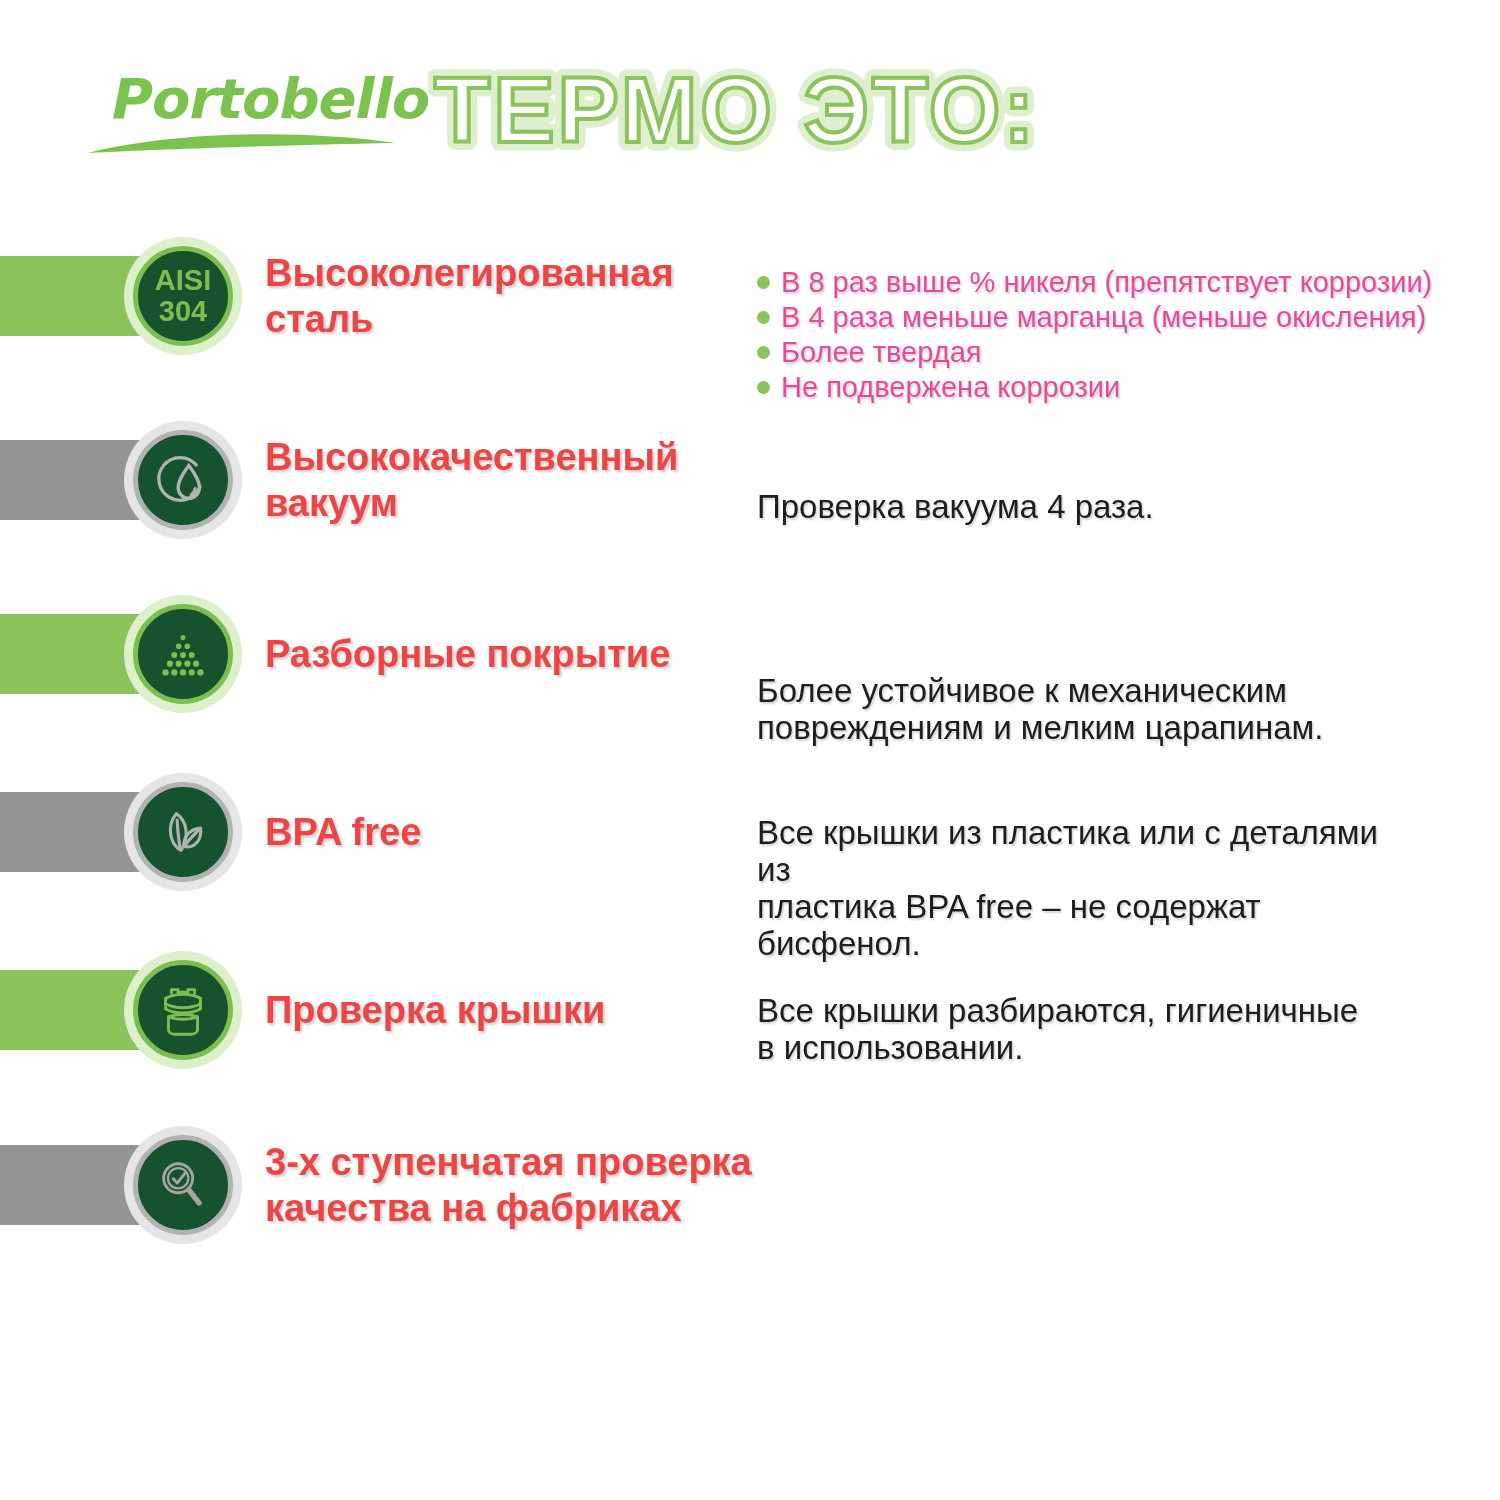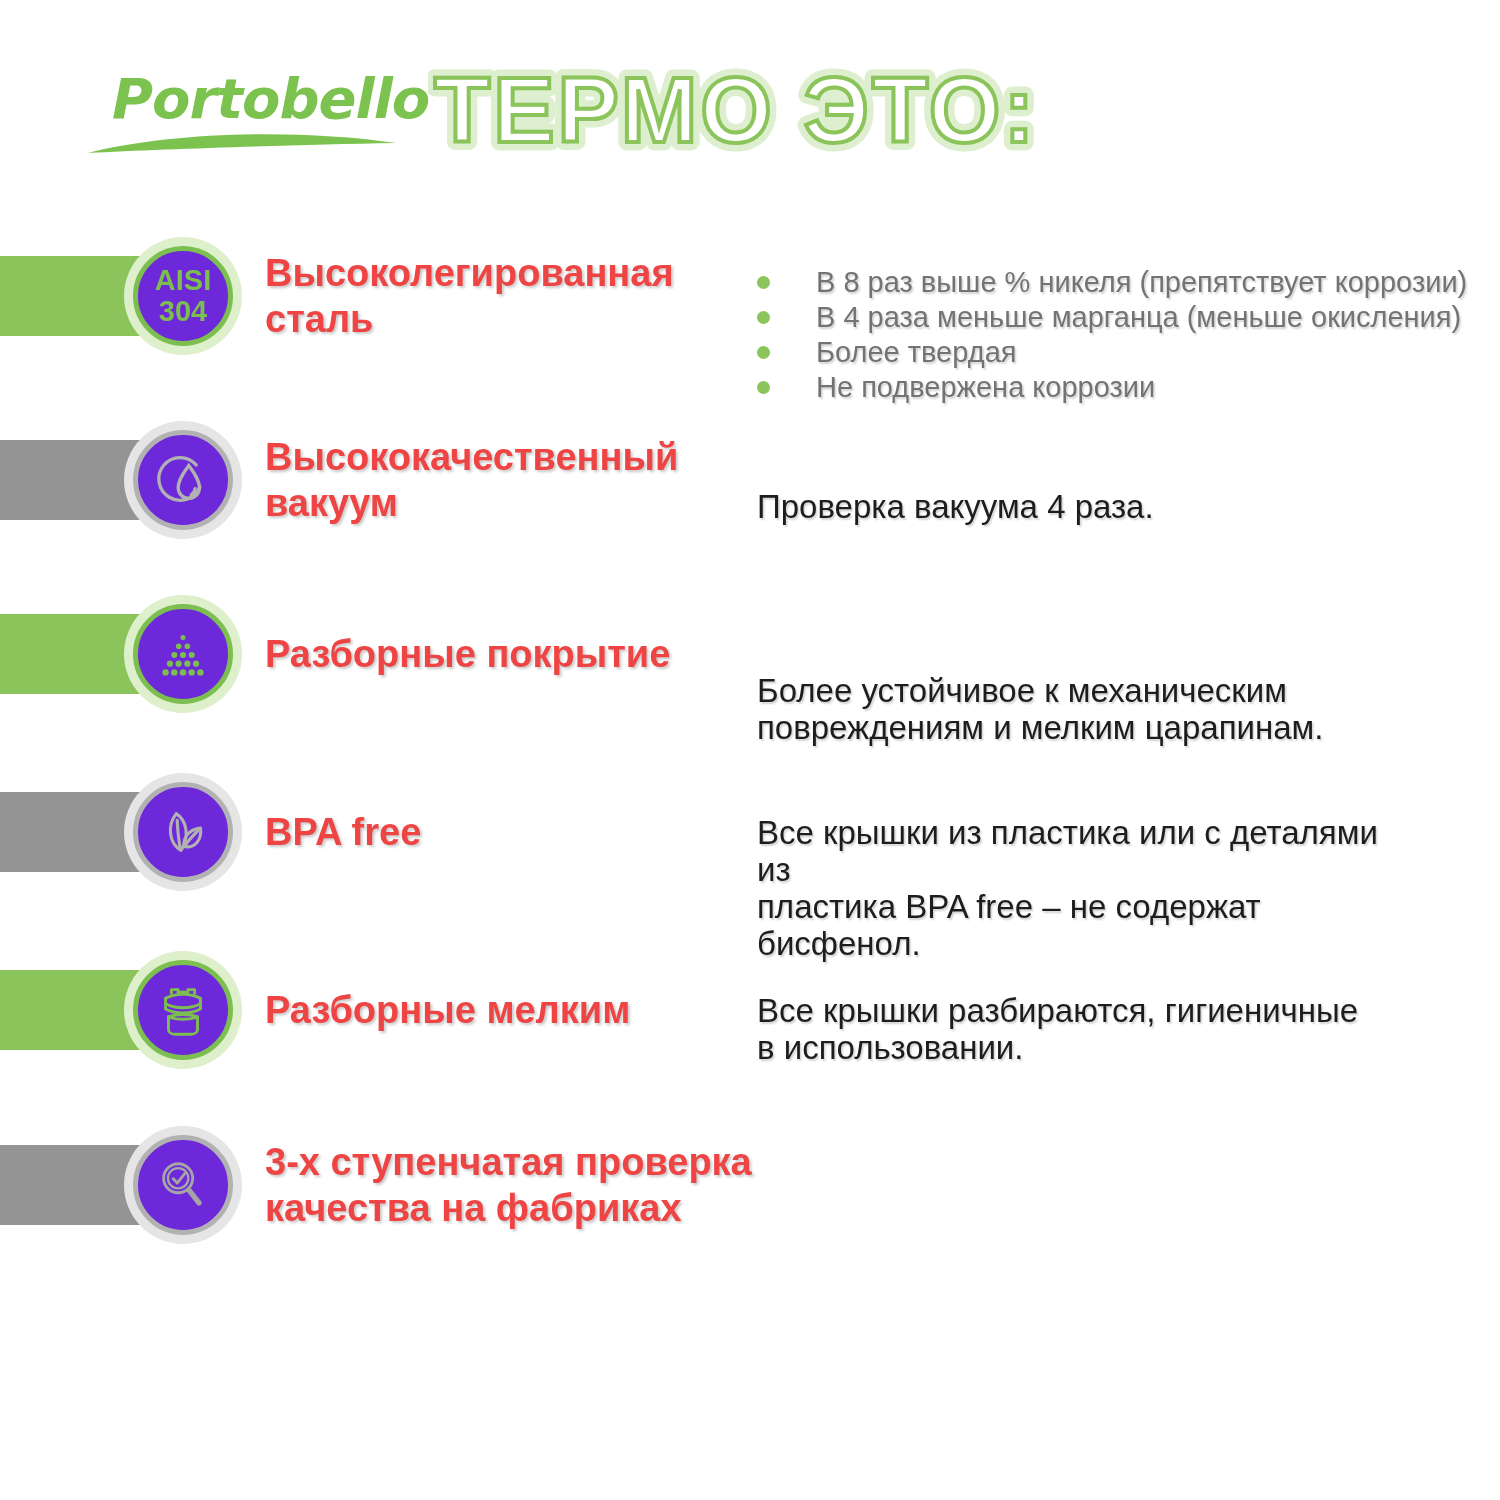--- a/index.html
+++ b/index.html
@@ -24,40 +24,40 @@
   
   .row{position:absolute;left:0;top:0;width:1500px;height:0;}
   .bar{position:absolute;left:0;top:calc(var(--c) - 40px);width:142px;height:80px;z-index:1;}
   .bar.green{background:#8bc45a;}
   .bar.gray{background:#949494;}
   .halo{position:absolute;left:124px;top:calc(var(--c) - 59px);width:118px;height:118px;border-radius:50%;z-index:2;}
   .halo.green{background:#ddefcb;}
   .halo.gray{background:#e5e5e5;}
   .circle{
     position:absolute;left:133px;top:calc(var(--c) - 50px);width:90px;height:90px;border-radius:50%;
-    background:#6d28d9;z-index:3;display:flex;align-items:center;justify-content:center;
+    background:#14532d;z-index:3;display:flex;align-items:center;justify-content:center;
   }
   .circle.green{border:5px solid #7cbe4f;}
   .circle.gray{border:5px solid #b2b2b2;}
   .badge{
     font-weight:bold;font-size:29px;line-height:31px;color:#7cbe4f;text-align:center;letter-spacing:0;
   }
   .title{
     position:absolute;left:265px;top:var(--c);transform:translateY(-50%);
     font-size:38px;font-weight:bold;line-height:46px;white-space:pre-line;width:520px;
     color:#ef4444;text-shadow:2px 2px 3px rgba(0,0,0,0.22);
   }
   .desc{
     position:absolute;left:757px;font-size:33px;line-height:37px;white-space:pre-line;width:660px;
     color:#1d1d1d;text-shadow:1.5px 1.5px 2px rgba(0,0,0,0.18);
   }
   .bullets{position:absolute;left:757px;top:265px;width:700px;}
   .bullet-line{display:flex;align-items:center;height:35px;}
   .bullet-dot{width:13px;height:13px;border-radius:50%;background:#8bc45a;flex:0 0 13px;margin-right:11px;}
-  .bullet-text{font-size:29px;color:#737373;white-space:nowrap;text-shadow:1.5px 1.5px 2px rgba(0,0,0,0.18);margin-left:35px;}
+  .bullet-text{font-size:29px;color:#ec4899;white-space:nowrap;text-shadow:1.5px 1.5px 2px rgba(0,0,0,0.18);}
   svg{display:block;}
 </style>
 </head>
 <body>
 
 <div class="logo-wrap">
   <span class="logo-text">Portobello</span><span class="logo-reg">®</span>
 </div>
 <svg class="logo-swoosh" width="312" height="28" viewBox="0 0 312 28">
   <path d="M2,22 C80,2 205,-3 310,12 C205,14 80,18 2,22 Z" fill="#7cc24f"></path>
@@ -173,21 +173,21 @@
         <path d="M37,14.2 v-3.2 h7 v4"></path>
         <path d="M27,14 q5,-1.5 10,0"></path>
         <path d="M14,20 c10,-5.5 26,-5.5 36,0"></path>
         <path d="M14,20 v11 c10,5.5 26,5.5 36,0 v-11"></path>
         <path d="M14,25.5 c10,5.5 26,5.5 36,0"></path>
         <path d="M17,39 c8,-3 22,-3 30,0"></path>
         <path d="M17,39 c8,3.5 22,3.5 30,0 v13 c0,3 -3,5 -7,5 h-16 c-4,0 -7,-2 -7,-5 z"></path>
       </g>
     </svg>
   </div>
-  <div class="title">Разборные мелким</div>
+  <div class="title">Проверка крышки</div>
   <div class="desc" style="top:992px">Все крышки разбираются, гигиеничные
 в использовании.</div>
 </div>
 
 <div class="row" style="--c:1185px">
   <div class="bar gray"></div>
   <div class="halo gray"></div>
   <div class="circle gray">
     <svg width="62" height="62" viewBox="0 0 64 64">
       <g fill="none" stroke="#a5a5a5" stroke-linecap="round" stroke-linejoin="round">

